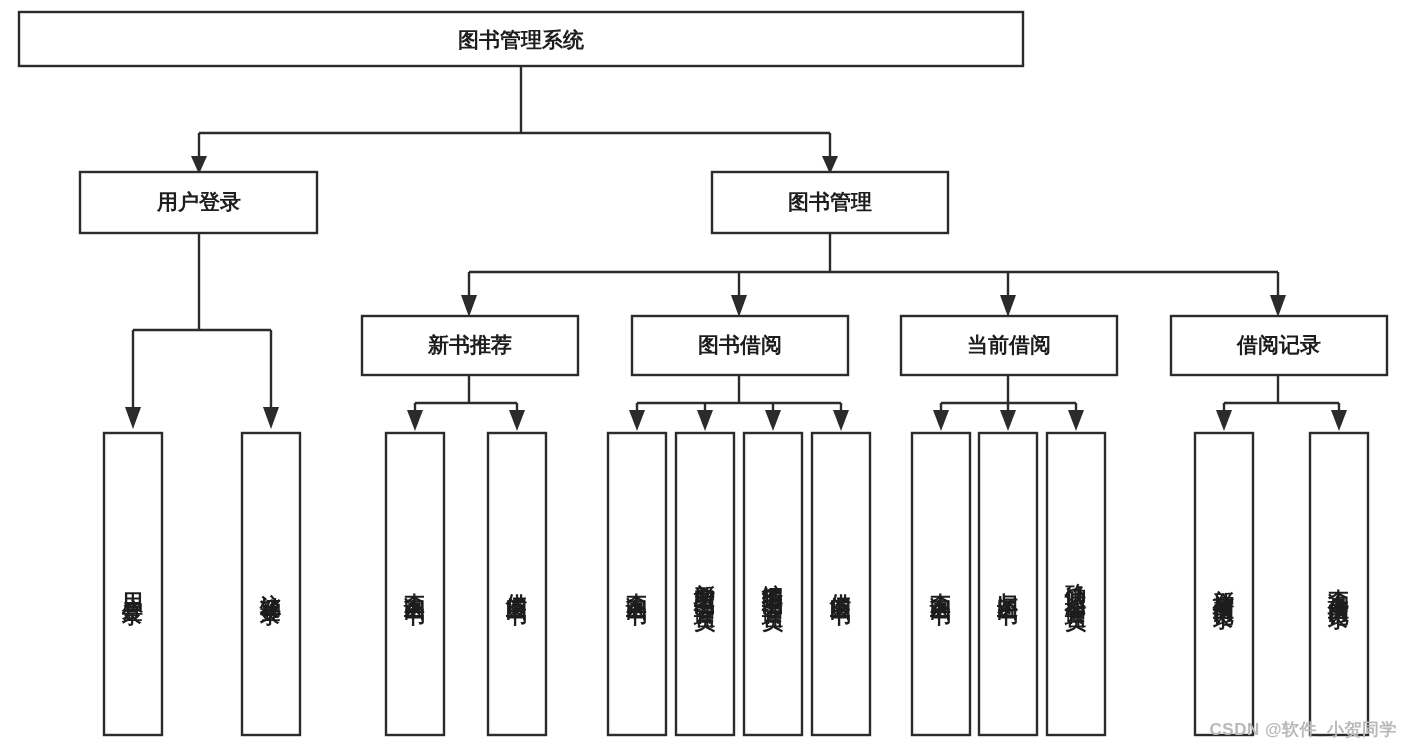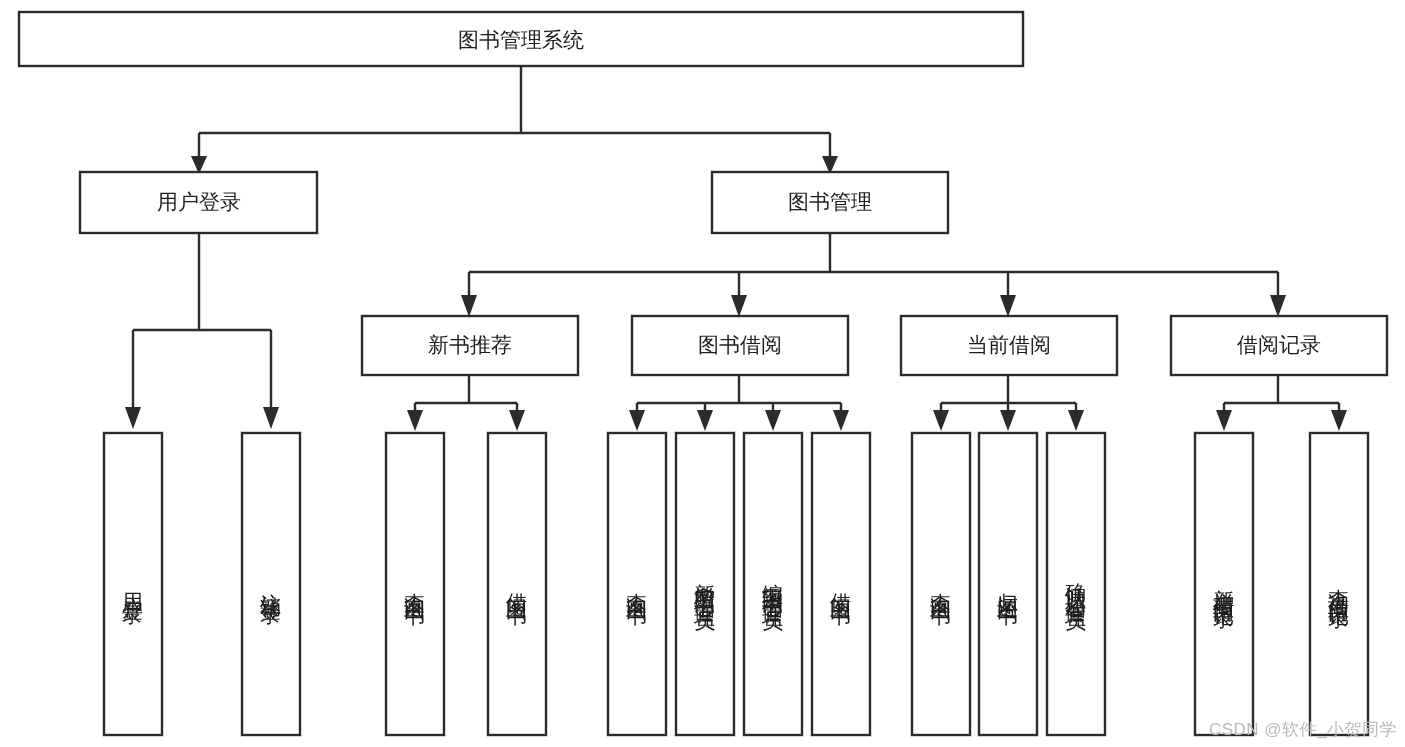--- a/index.html
+++ b/index.html
@@ -13,20 +13,21 @@
     position: relative;
     overflow: hidden;
     font-family: "Liberation Sans", "DejaVu Sans", sans-serif;
   }
   #diagram-root {
     position: absolute;
     left: 0;
     top: 0;
     width: 1405px;
     height: 747px;
+    font-weight: bold;
   }
   .node-box {
     fill: #ffffff;
     stroke: #2b2b2b;
     stroke-width: 2.4;
   }
   .connector {
     fill: none;
     stroke: #2b2b2b;
     stroke-width: 2.4;

